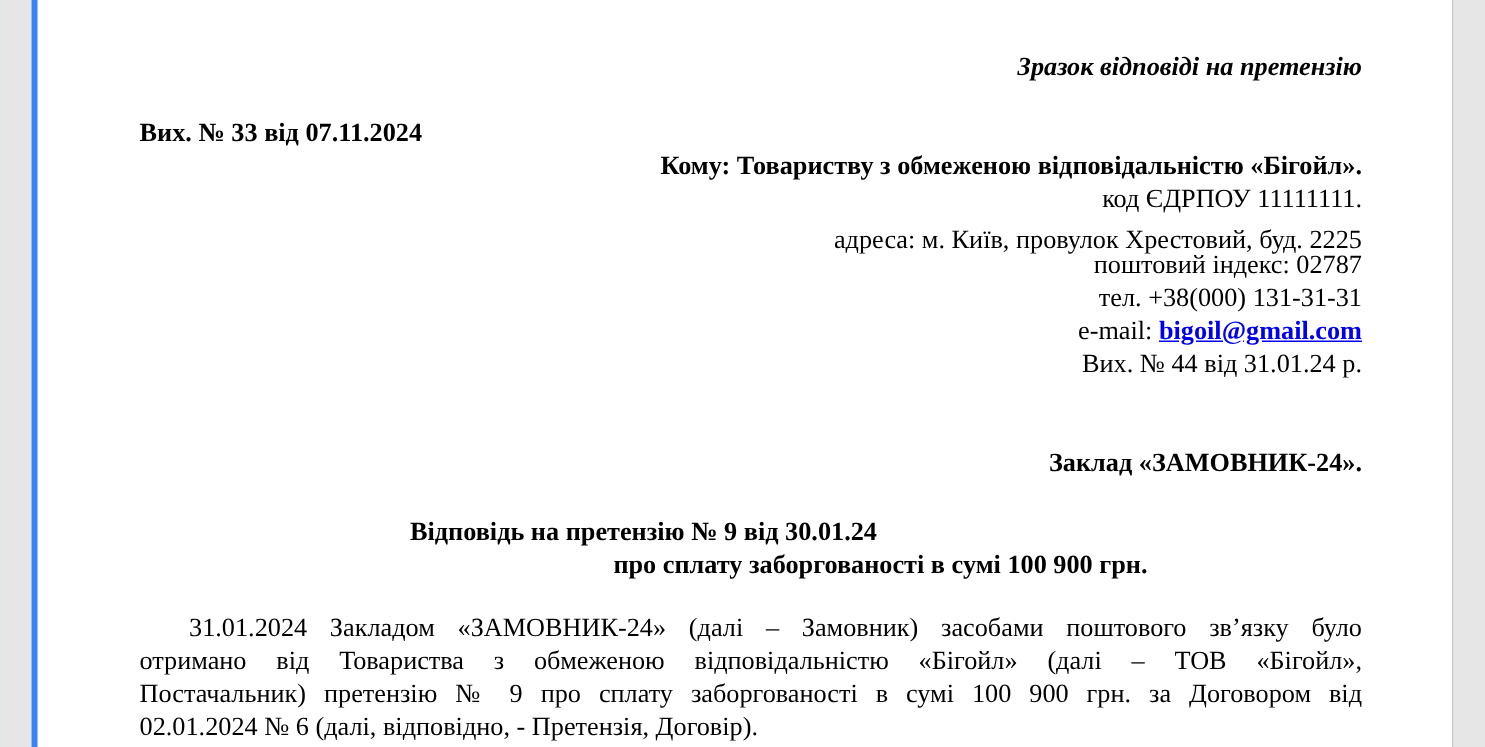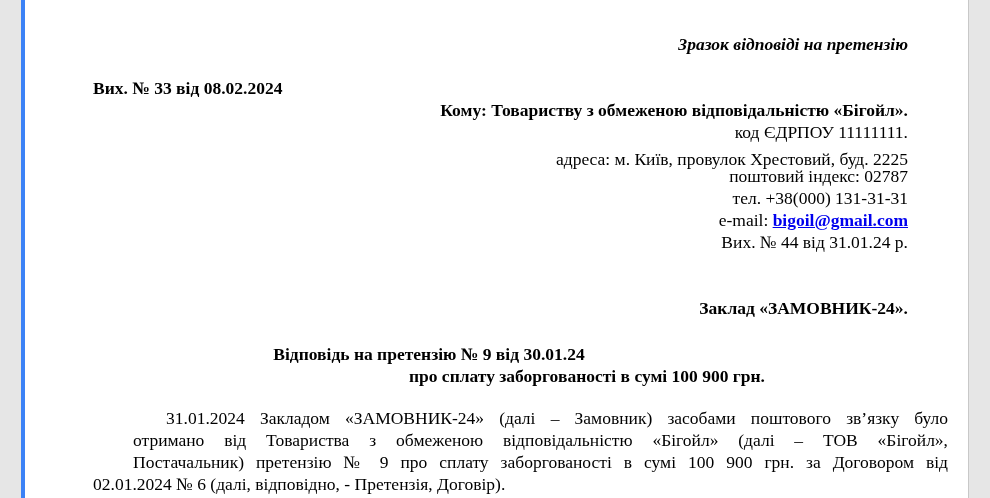--- a/index.html
+++ b/index.html
@@ -37,37 +37,36 @@
       white-space: nowrap;
       line-height: 22px;
     }
     .right { text-align: right; }
     .bold { font-weight: bold; }
     .italic { font-style: italic; }
     .justify {
       text-align: justify;
       text-align-last: justify;
       white-space: normal;
-      margin-left: 40px;
     }
     a.email {
       color: #0000ee;
       text-decoration: underline;
       font-weight: bold;
     }
   </style>
 </head>
 <body>
 
 <div class="page">
   <div class="content">
 
     <div class="line right italic bold" style="top:33px;">Зразок відповіді на претензію</div>
 
-    <div class="line bold" style="top:77px;">Вих. № 33 від 08.02.2024</div>
+    <div class="line bold" style="top:77px;">Вих. № 33 від 07.11.2024</div>
 
     <div class="line right bold" style="top:99px;">Кому: Товариству з обмеженою відповідальністю «Бігойл».</div>
     <div class="line right" style="top:121px;">код ЄДРПОУ 11111111.</div>
     <div class="line right" style="top:148px;">адреса: м. Київ, провулок Хрестовий, буд. 2225</div>
     <div class="line right" style="top:165px;">поштовий індекс: 02787</div>
     <div class="line right" style="top:187px;">тел. +38(000) 131-31-31</div>
     <div class="line right" style="top:209px;"><span>e-mail: </span><a class="email">bigoil@gmail.com</a></div>
     <div class="line right" style="top:231px;">Вих. № 44 від 31.01.24 р.</div>
 
     <div class="line right bold" style="top:297px;">Заклад «ЗАМОВНИК-24».</div>

